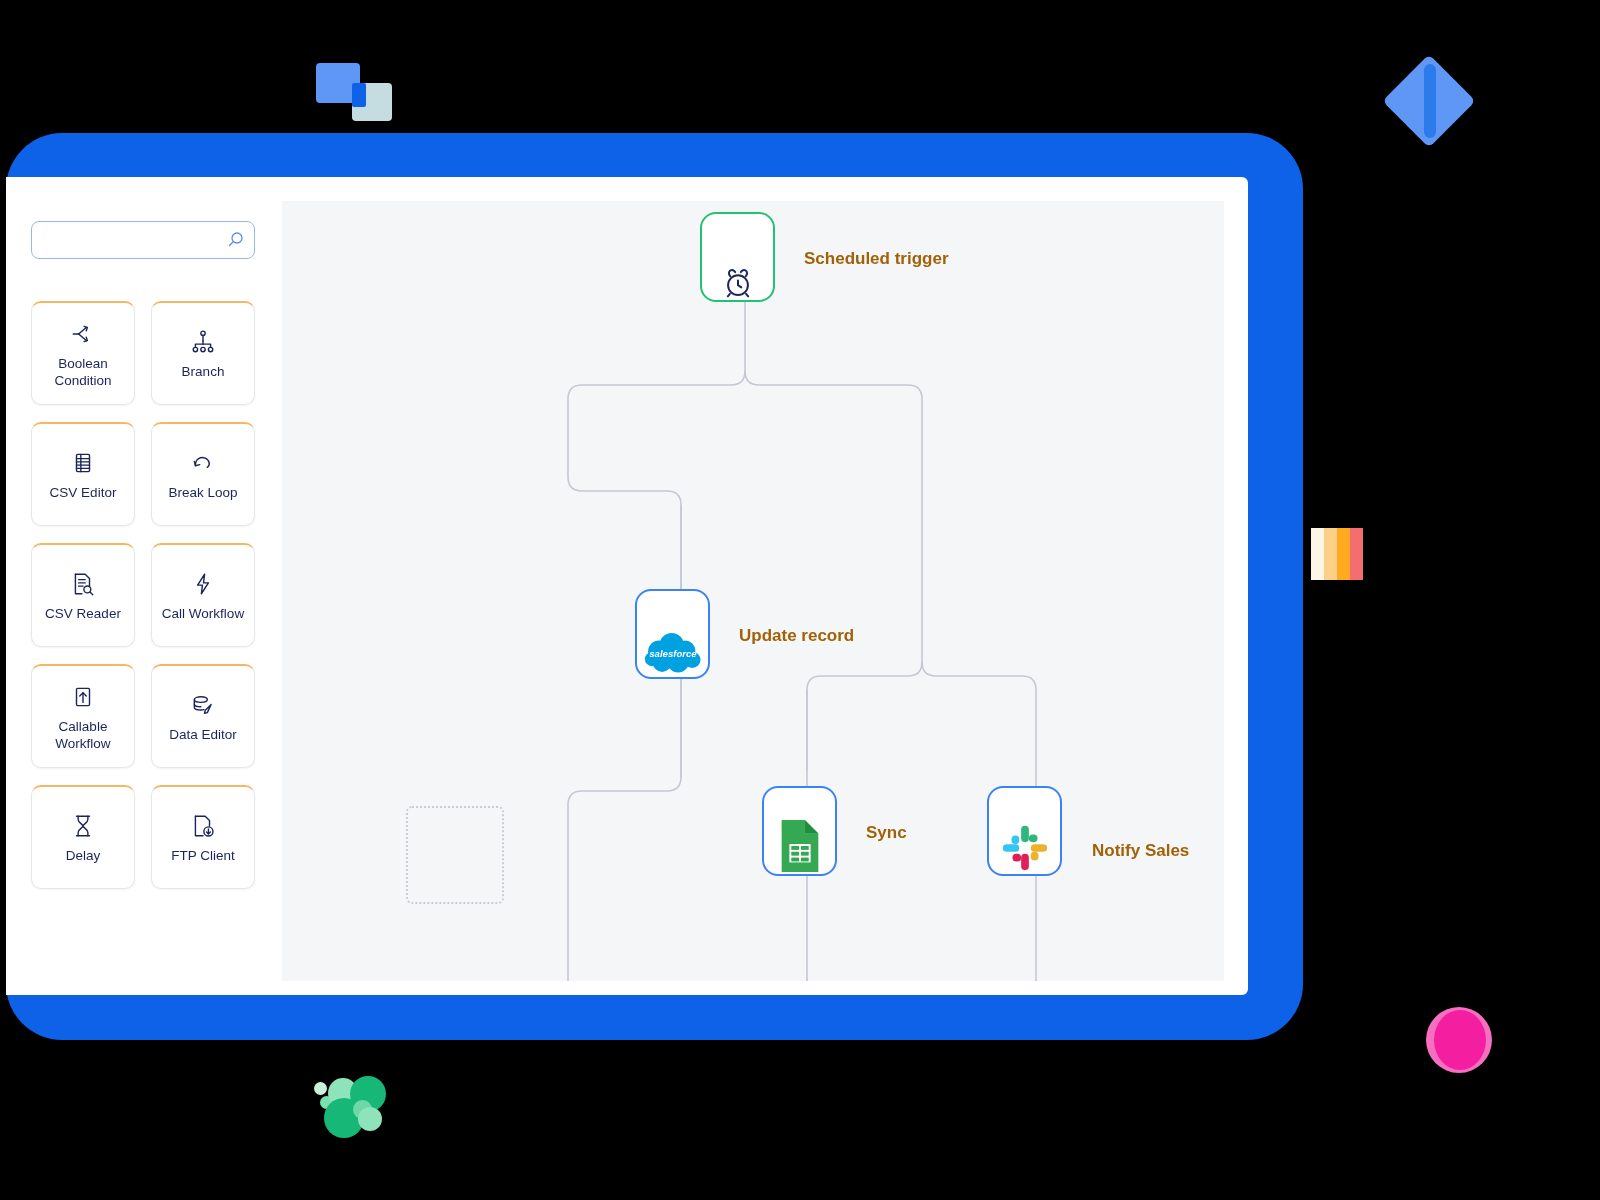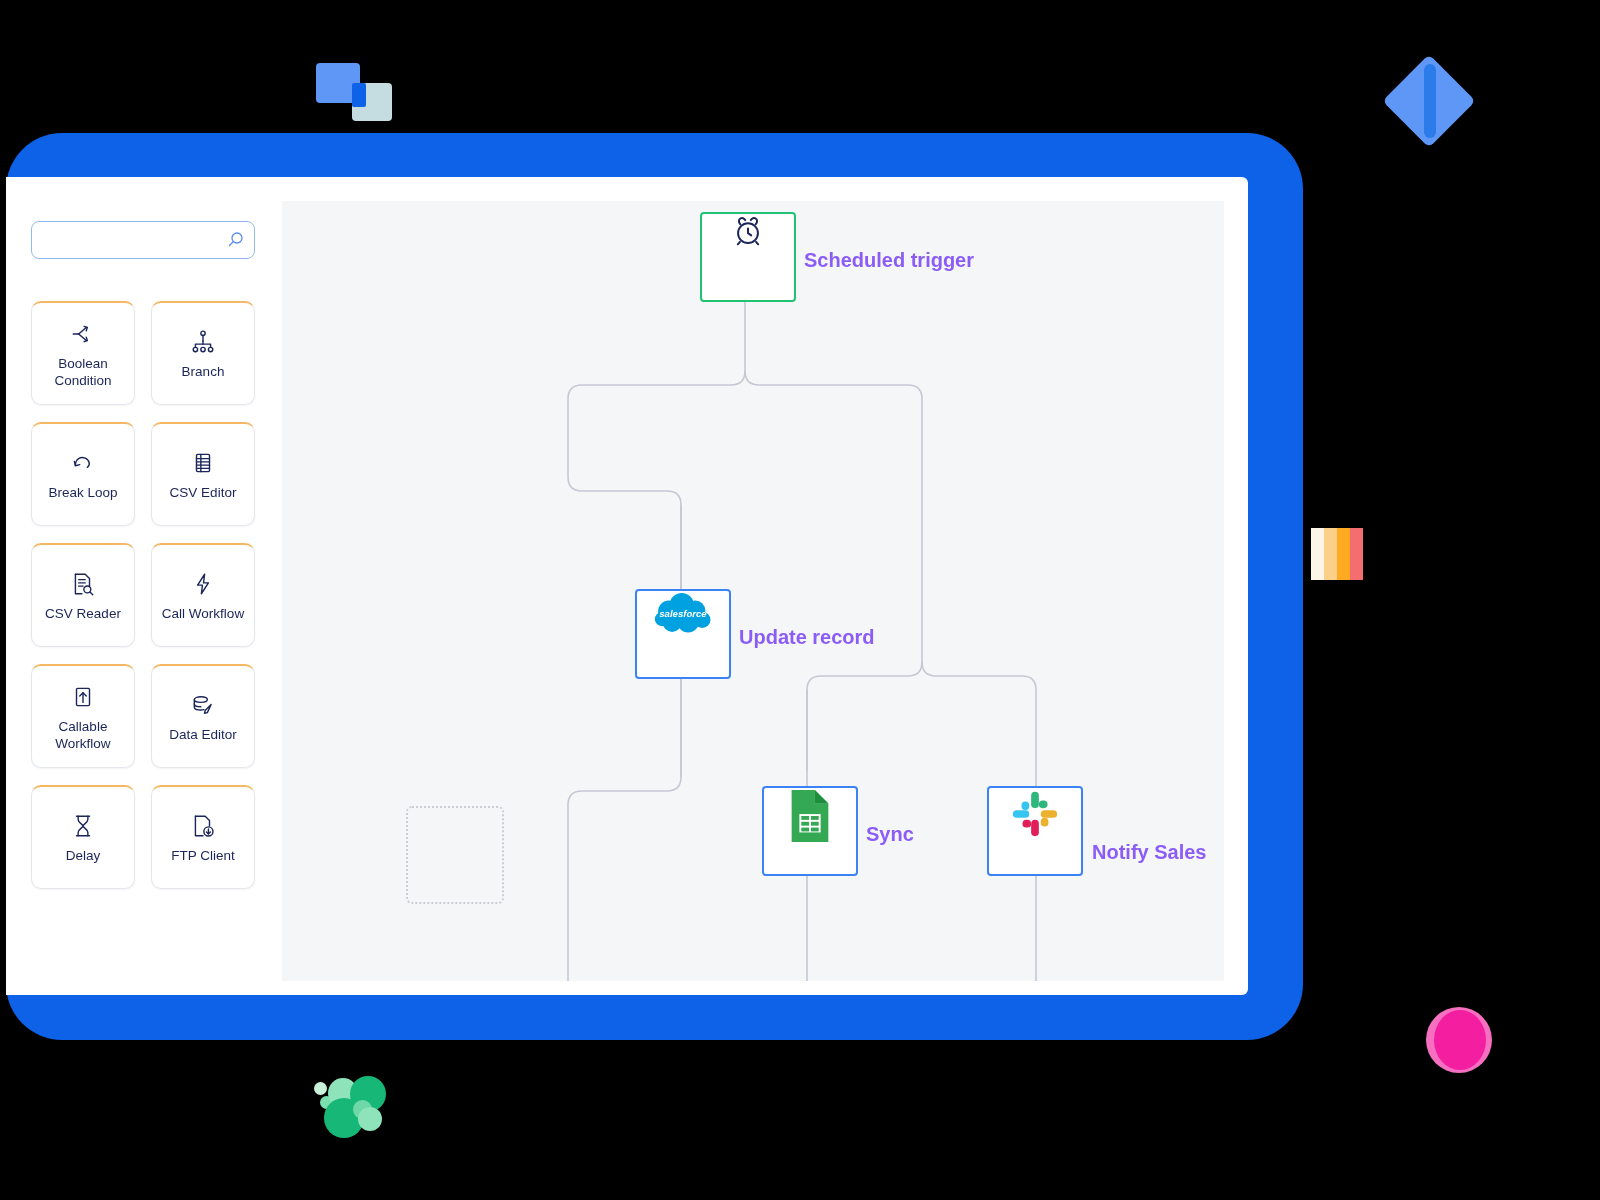--- a/index.html
+++ b/index.html
@@ -146,34 +146,34 @@
     position: absolute;
     left: 276px; top: 24px;
     width: 942px; height: 780px;
     background: #F5F6F8;
     overflow: hidden;
   }
   #canvas-svg { position: absolute; left: 0; top: 0; }
 
   .node {
     position: absolute;
-    width: 96px; height: 90px;
+    width: 75px; height: 90px;
     background: #ffffff;
-    border-radius: 4px;
-    display: flex; align-items: flex-start; justify-content: center;
+    border-radius: 16px;
+    display: flex; align-items: flex-end; justify-content: center;
     box-sizing: border-box;
     cursor: pointer;
   }
   .node.trigger { border: 2px solid #21C273; }
   .node.action  { border: 2px solid #3B82F6; }
   .node-label {
     position: absolute;
-    font-size: 20px;
+    font-size: 17px;
     font-weight: bold;
-    color: #8b5cf6;
+    color: #a16207;
     white-space: nowrap;
     font-family: "Liberation Sans", sans-serif;
   }
   #drop-placeholder {
     position: absolute;
     left: 124px; top: 605px;
     width: 98px; height: 98px;
     border: 2px dotted #C9CDD6;
     border-radius: 6px;
     box-sizing: border-box;
@@ -251,35 +251,35 @@
                 <circle cx="5" cy="19" r="2"></circle>
                 <circle cx="12" cy="19" r="2"></circle>
                 <circle cx="19" cy="19" r="2"></circle>
               </svg>
             </span>
             <span class="palette-label">Branch</span>
           </div>
           <div class="palette-card">
             <span class="palette-icon">
               <svg width="26" height="26" viewBox="0 0 24 24" fill="none" stroke="#1B2559" stroke-width="1.3" stroke-linecap="round" stroke-linejoin="round">
-                <path d="M5 14 C5 8 10 6 14 7.5 C18 9 19 14 16 16"></path>
-                <path d="M4 10.5 L5 14.5 L9 13.5"></path>
-              </svg>
-            </span>
-            <span class="palette-label">Break Loop</span>
-          </div>
-          <div class="palette-card">
-            <span class="palette-icon">
-              <svg width="26" height="26" viewBox="0 0 24 24" fill="none" stroke="#1B2559" stroke-width="1.3" stroke-linecap="round" stroke-linejoin="round">
                 <rect x="6" y="4" width="12" height="16" rx="1"></rect>
                 <path d="M6 8 h12 M6 11 h12 M6 14 h12 M6 17 h12"></path>
                 <path d="M10 4 v16"></path>
               </svg>
             </span>
             <span class="palette-label">CSV Editor</span>
+          </div>
+          <div class="palette-card">
+            <span class="palette-icon">
+              <svg width="26" height="26" viewBox="0 0 24 24" fill="none" stroke="#1B2559" stroke-width="1.3" stroke-linecap="round" stroke-linejoin="round">
+                <path d="M5 14 C5 8 10 6 14 7.5 C18 9 19 14 16 16"></path>
+                <path d="M4 10.5 L5 14.5 L9 13.5"></path>
+              </svg>
+            </span>
+            <span class="palette-label">Break Loop</span>
           </div>
           <div class="palette-card">
             <span class="palette-icon">
               <svg width="26" height="26" viewBox="0 0 24 24" fill="none" stroke="#1B2559" stroke-width="1.3" stroke-linecap="round" stroke-linejoin="round">
                 <path d="M5 3 h9 l4 4 v7"></path>
                 <path d="M5 3 v18 h6"></path>
                 <path d="M8 8 h6 M8 11 h6 M8 14 h4"></path>
                 <circle cx="16" cy="17" r="3.2"></circle>
                 <path d="M18.4 19.4 L21 22"></path>
               </svg>

